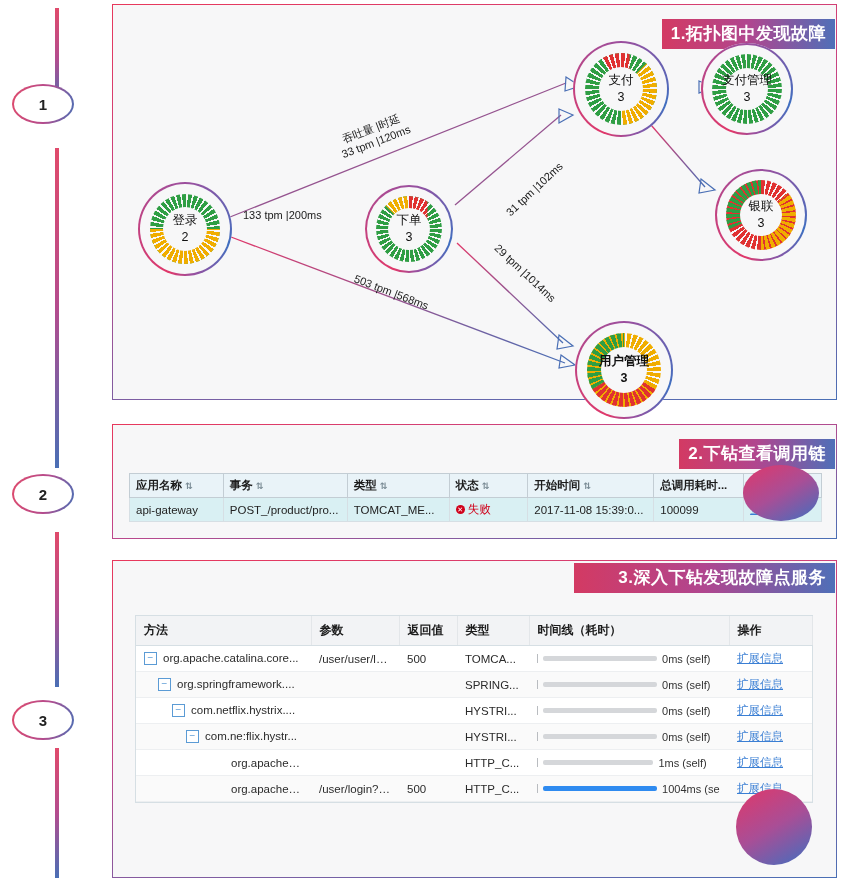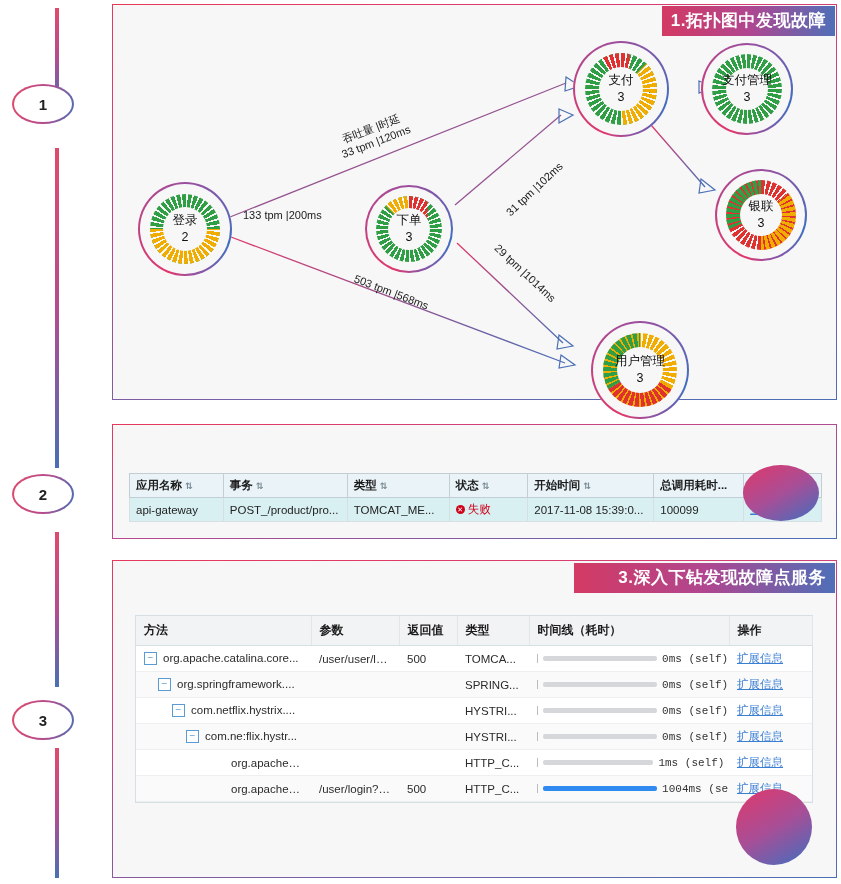--- a/index.html
+++ b/index.html
@@ -80,21 +80,21 @@
   table.tree th{background:#f2f3f5;border-bottom:1px solid #d6dfe4;
                 border-right:1px solid #e3e6e9;
                 text-align:left;padding:6px 8px;font-weight:bold;color:#1b1b1b;
                 white-space:nowrap;font-size:12px;}
   table.tree td{border-bottom:1px solid #edeff1;padding:5px 8px;color:#2b2b2b;
                 white-space:nowrap;overflow:hidden;text-overflow:ellipsis;}
   table.tree tr:nth-child(even) td{background:#fafafa;}
   .expander{display:inline-block;width:11px;height:11px;border:1px solid #5b9bd5;
             color:#5b9bd5;font-size:10px;line-height:9px;text-align:center;
             margin-right:6px;vertical-align:middle;background:#fff;cursor:pointer;}
-  .timeline-cell{display:flex;align-items:center;gap:5px;font-family:Liberation Mono, monospace;}
+  .timeline-cell{display:flex;align-items:center;gap:5px;}
   .tl-tick{width:1px;height:9px;background:#b9bcc0;flex:0 0 auto;}
   .tl-bar{height:5px;border-radius:2px;background:#d5d7da;flex:0 0 auto;}
   .tl-bar.active{background:#2f8bf0;}
   .tl-txt{font-size:11px;color:#333;white-space:nowrap;}
 </style>
 </head>
 <body>
 
 <div id="rail">
   <div class="rail-seg" style="top:8px;height:100px;"></div>
@@ -142,21 +142,21 @@
     <line x1="344" y1="238" x2="450" y2="338" stroke="url(#gEdge2)" stroke-width="1.3"></line>
     <polygon points="446,330 460,341 444,344" fill="none" stroke="#4a6fb5" stroke-width="1.2"></polygon>
 
     <line x1="556" y1="82" x2="585" y2="82" stroke="url(#gEdge)" stroke-width="1.3"></line>
     <polygon points="586,76 600,82 586,88" fill="none" stroke="#4a6fb5" stroke-width="1.2"></polygon>
 
     <line x1="538" y1="120" x2="592" y2="182" stroke="url(#gEdge2)" stroke-width="1.3"></line>
     <polygon points="588,174 602,185 586,188" fill="none" stroke="#4a6fb5" stroke-width="1.2"></polygon>
   </svg>
 
-  <div class="banner" style="right:1px;top:1px;">1.拓扑图中发现故障</div>
+  <div class="banner" style="right:1px;top:14px;">1.拓扑图中发现故障</div>
 
   <div class="node" style="left:25px;top:177px;width:94px;height:94px;">
     <div class="ring-outer">
         <div class="ring-inner"></div>
       </div>
     <div class="gauge" style="inset:12px;background:repeating-conic-gradient(from -95deg,#2f9e44 0deg 7deg,transparent 7deg 10deg);"></div>
     <div class="gauge" style="inset:12px;background:repeating-conic-gradient(from 85deg,#f0ad00 0deg 7deg,transparent 7deg 10deg);clip-path:polygon(50% 50%,100% 50%,100% 100%,0 100%,0 50%);"></div>
     <div class="hole" style="inset:25px;"></div>
     <div class="lbl">
       <span>登录</span>
@@ -211,21 +211,21 @@
     <div class="gauge" style="inset:11px;background:repeating-conic-gradient(from 180deg,#e03131 0deg 7deg,transparent 7deg 10deg);"></div>
     <div class="gauge" style="inset:11px;background:repeating-conic-gradient(from -15deg,#f0ad00 0deg 7deg,transparent 7deg 10deg);clip-path:polygon(50% 50%,100% 10%,100% 100%,50% 100%);"></div>
     <div class="gauge" style="inset:11px;background:repeating-conic-gradient(from 185deg,#2f9e44 0deg 7deg,transparent 7deg 10deg);clip-path:polygon(50% 50%,50% 0,0 0,0 72%);"></div>
     <div class="hole" style="inset:25px;"></div>
     <div class="lbl">
       <span>银联</span>
       <span class="num">3</span>
     </div>
   </div>
 
-  <div class="node" style="left:478px;top:316px;width:98px;height:98px;">
+  <div class="node" style="left:462px;top:316px;width:98px;height:98px;font-weight:bold;">
     <div class="ring-outer">
         <div class="ring-inner"></div>
       </div>
     <div class="gauge" style="inset:12px;background:repeating-conic-gradient(from 95deg,#f0ad00 0deg 7deg,transparent 7deg 10deg);"></div>
     <div class="gauge" style="inset:12px;background:repeating-conic-gradient(from 182deg,#e03131 0deg 7deg,transparent 7deg 10deg);clip-path:polygon(50% 50%,100% 78%,100% 100%,0 100%,0 78%);"></div>
     <div class="gauge" style="inset:12px;background:repeating-conic-gradient(from -2deg,#2f9e44 0deg 7deg,transparent 7deg 10deg);clip-path:polygon(50% 50%,50% 0,0 0,0 80%);"></div>
     <div class="hole" style="inset:26px;"></div>
     <div class="lbl">
       <span>用户管理</span>
       <span class="num">3</span>
@@ -244,20 +244,21 @@
   </div>
   <div class="edge-lbl" style="left:373px;top:262px;transform:rotate(43deg);">
     <span>29 tpm |1014ms</span>
   </div>
   <div class="edge-lbl" style="left:239px;top:281px;transform:rotate(21deg);">
     <span>503 tpm |568ms</span>
   </div>
 </div>
 
 <div class="panel" id="sec2">
+  <div class="banner" style="right:1px;top:14px;">2.下钻查看调用链</div>
 
   <table class="grid" id="t2">
     <colgroup>
         <col style="width:94px">
         <col style="width:124px">
         <col style="width:102px">
         <col style="width:79px">
         <col style="width:126px">
         <col style="width:90px">
         <col style="width:78px">

